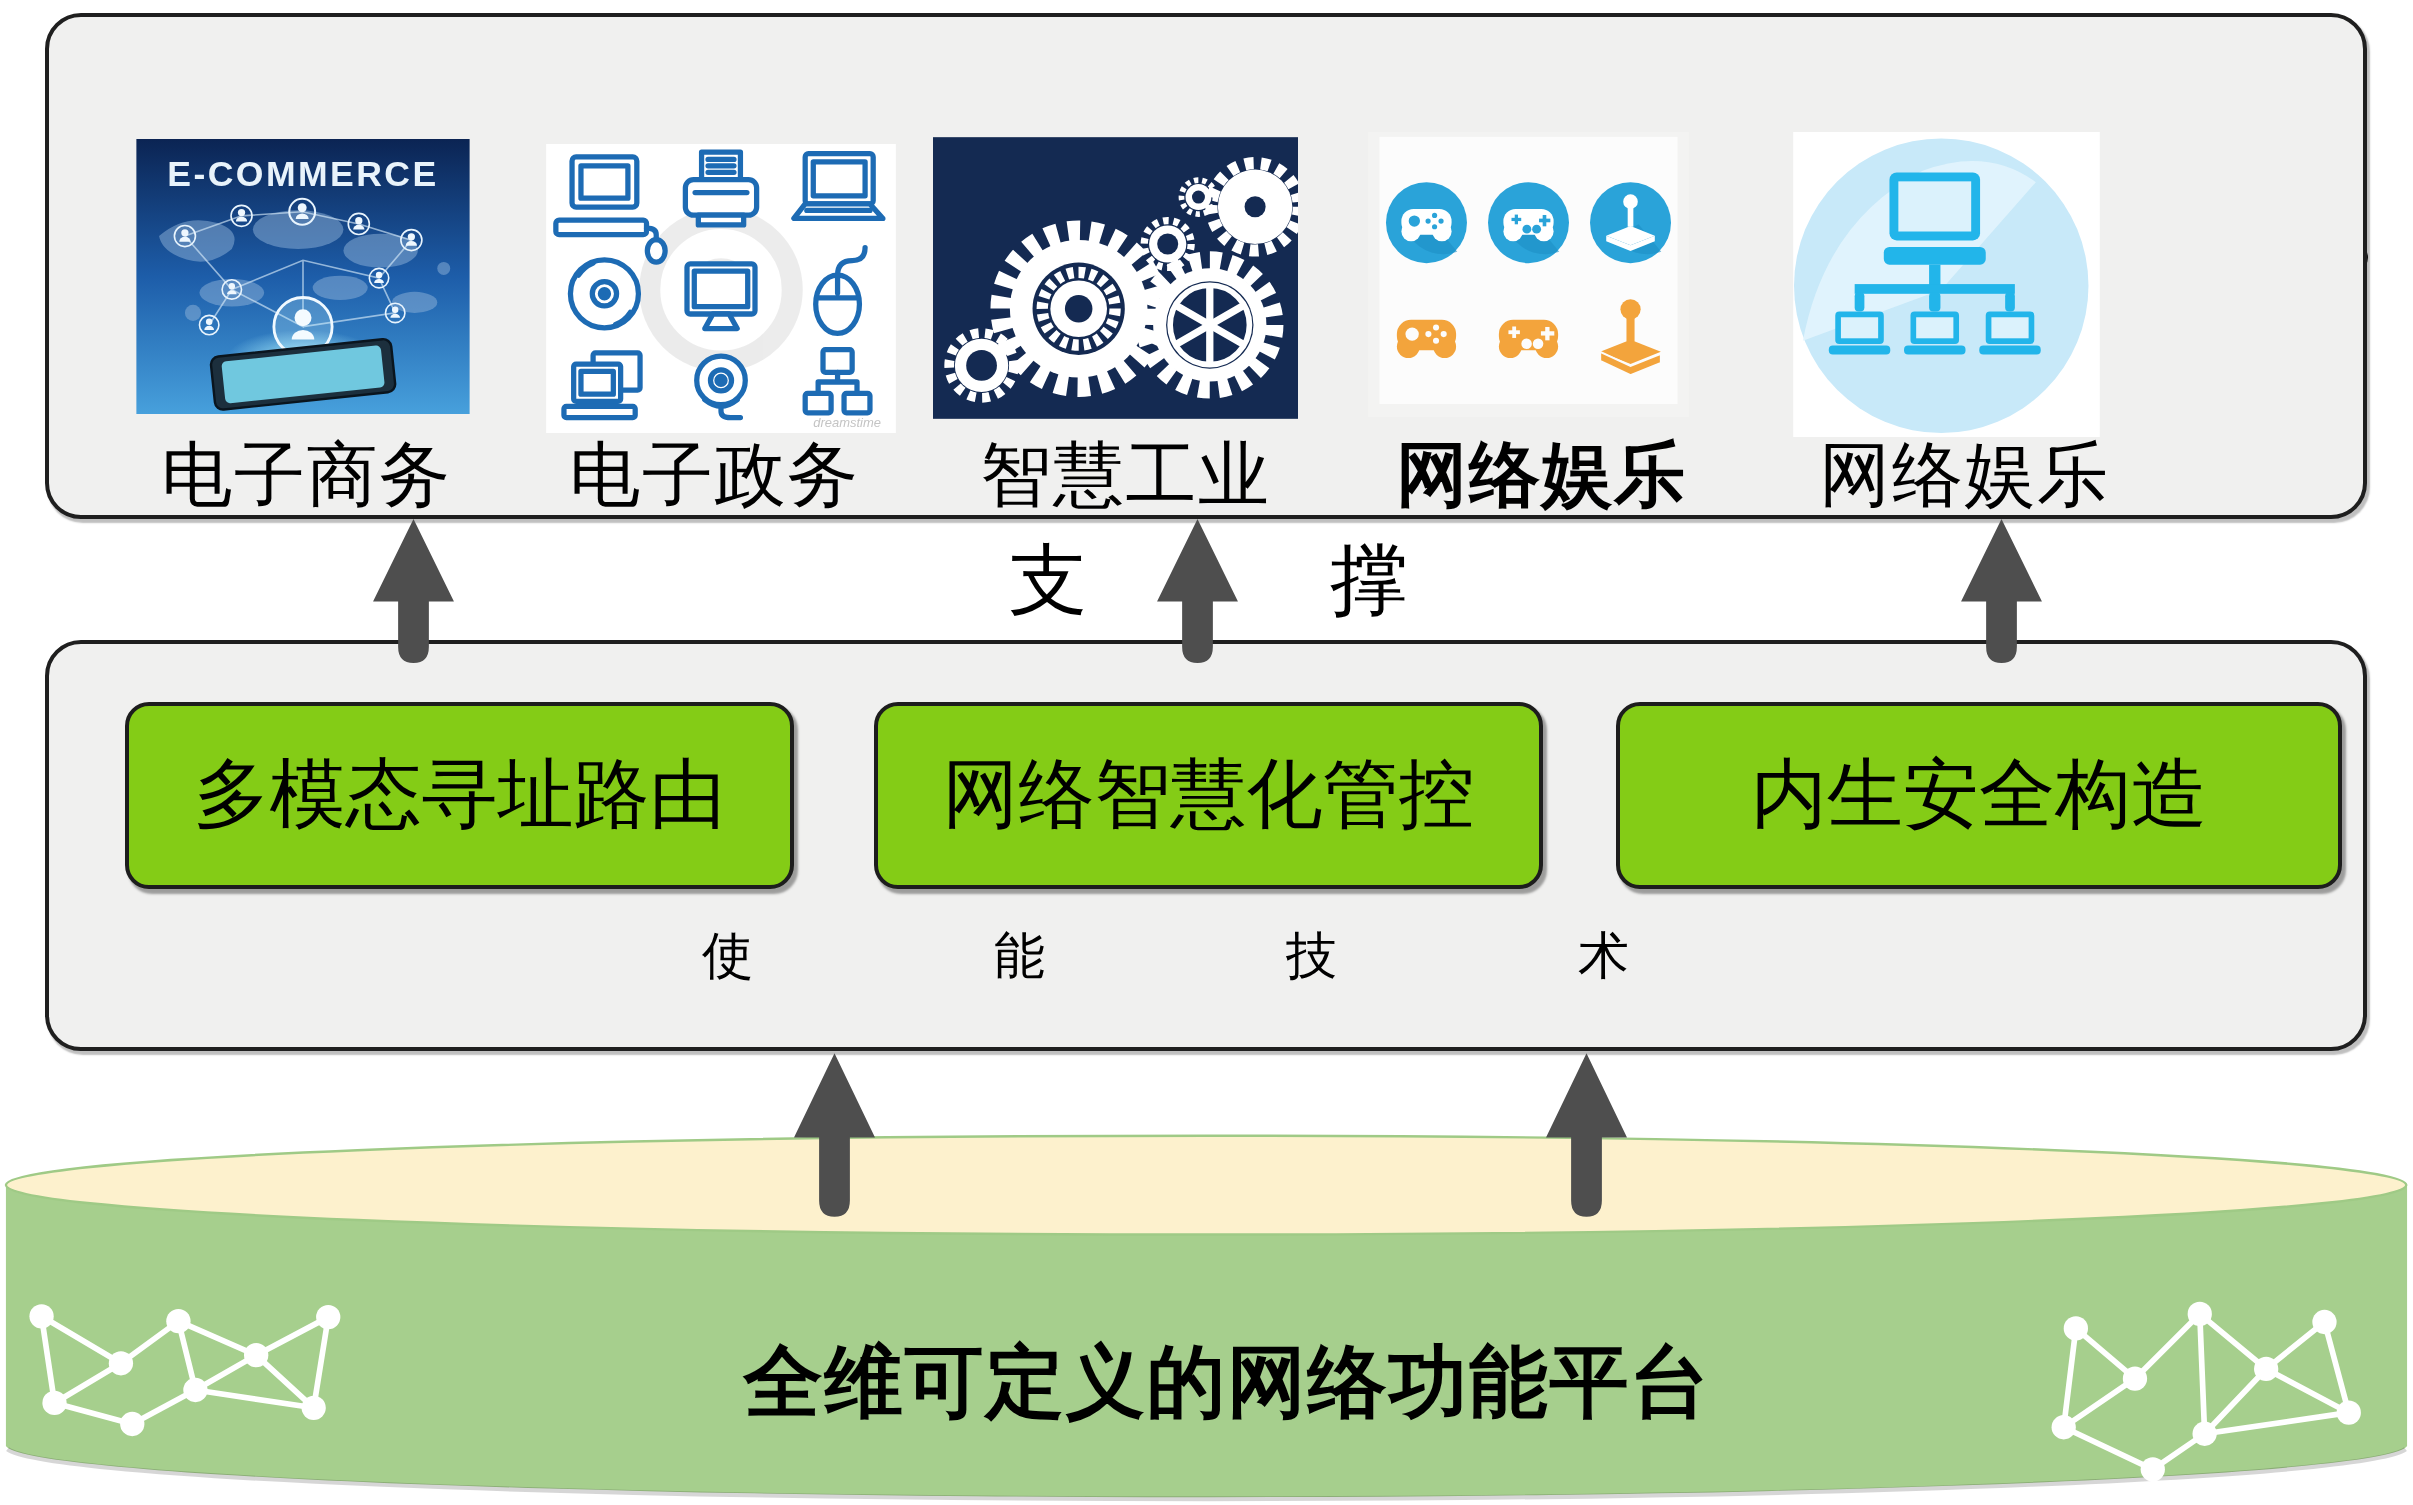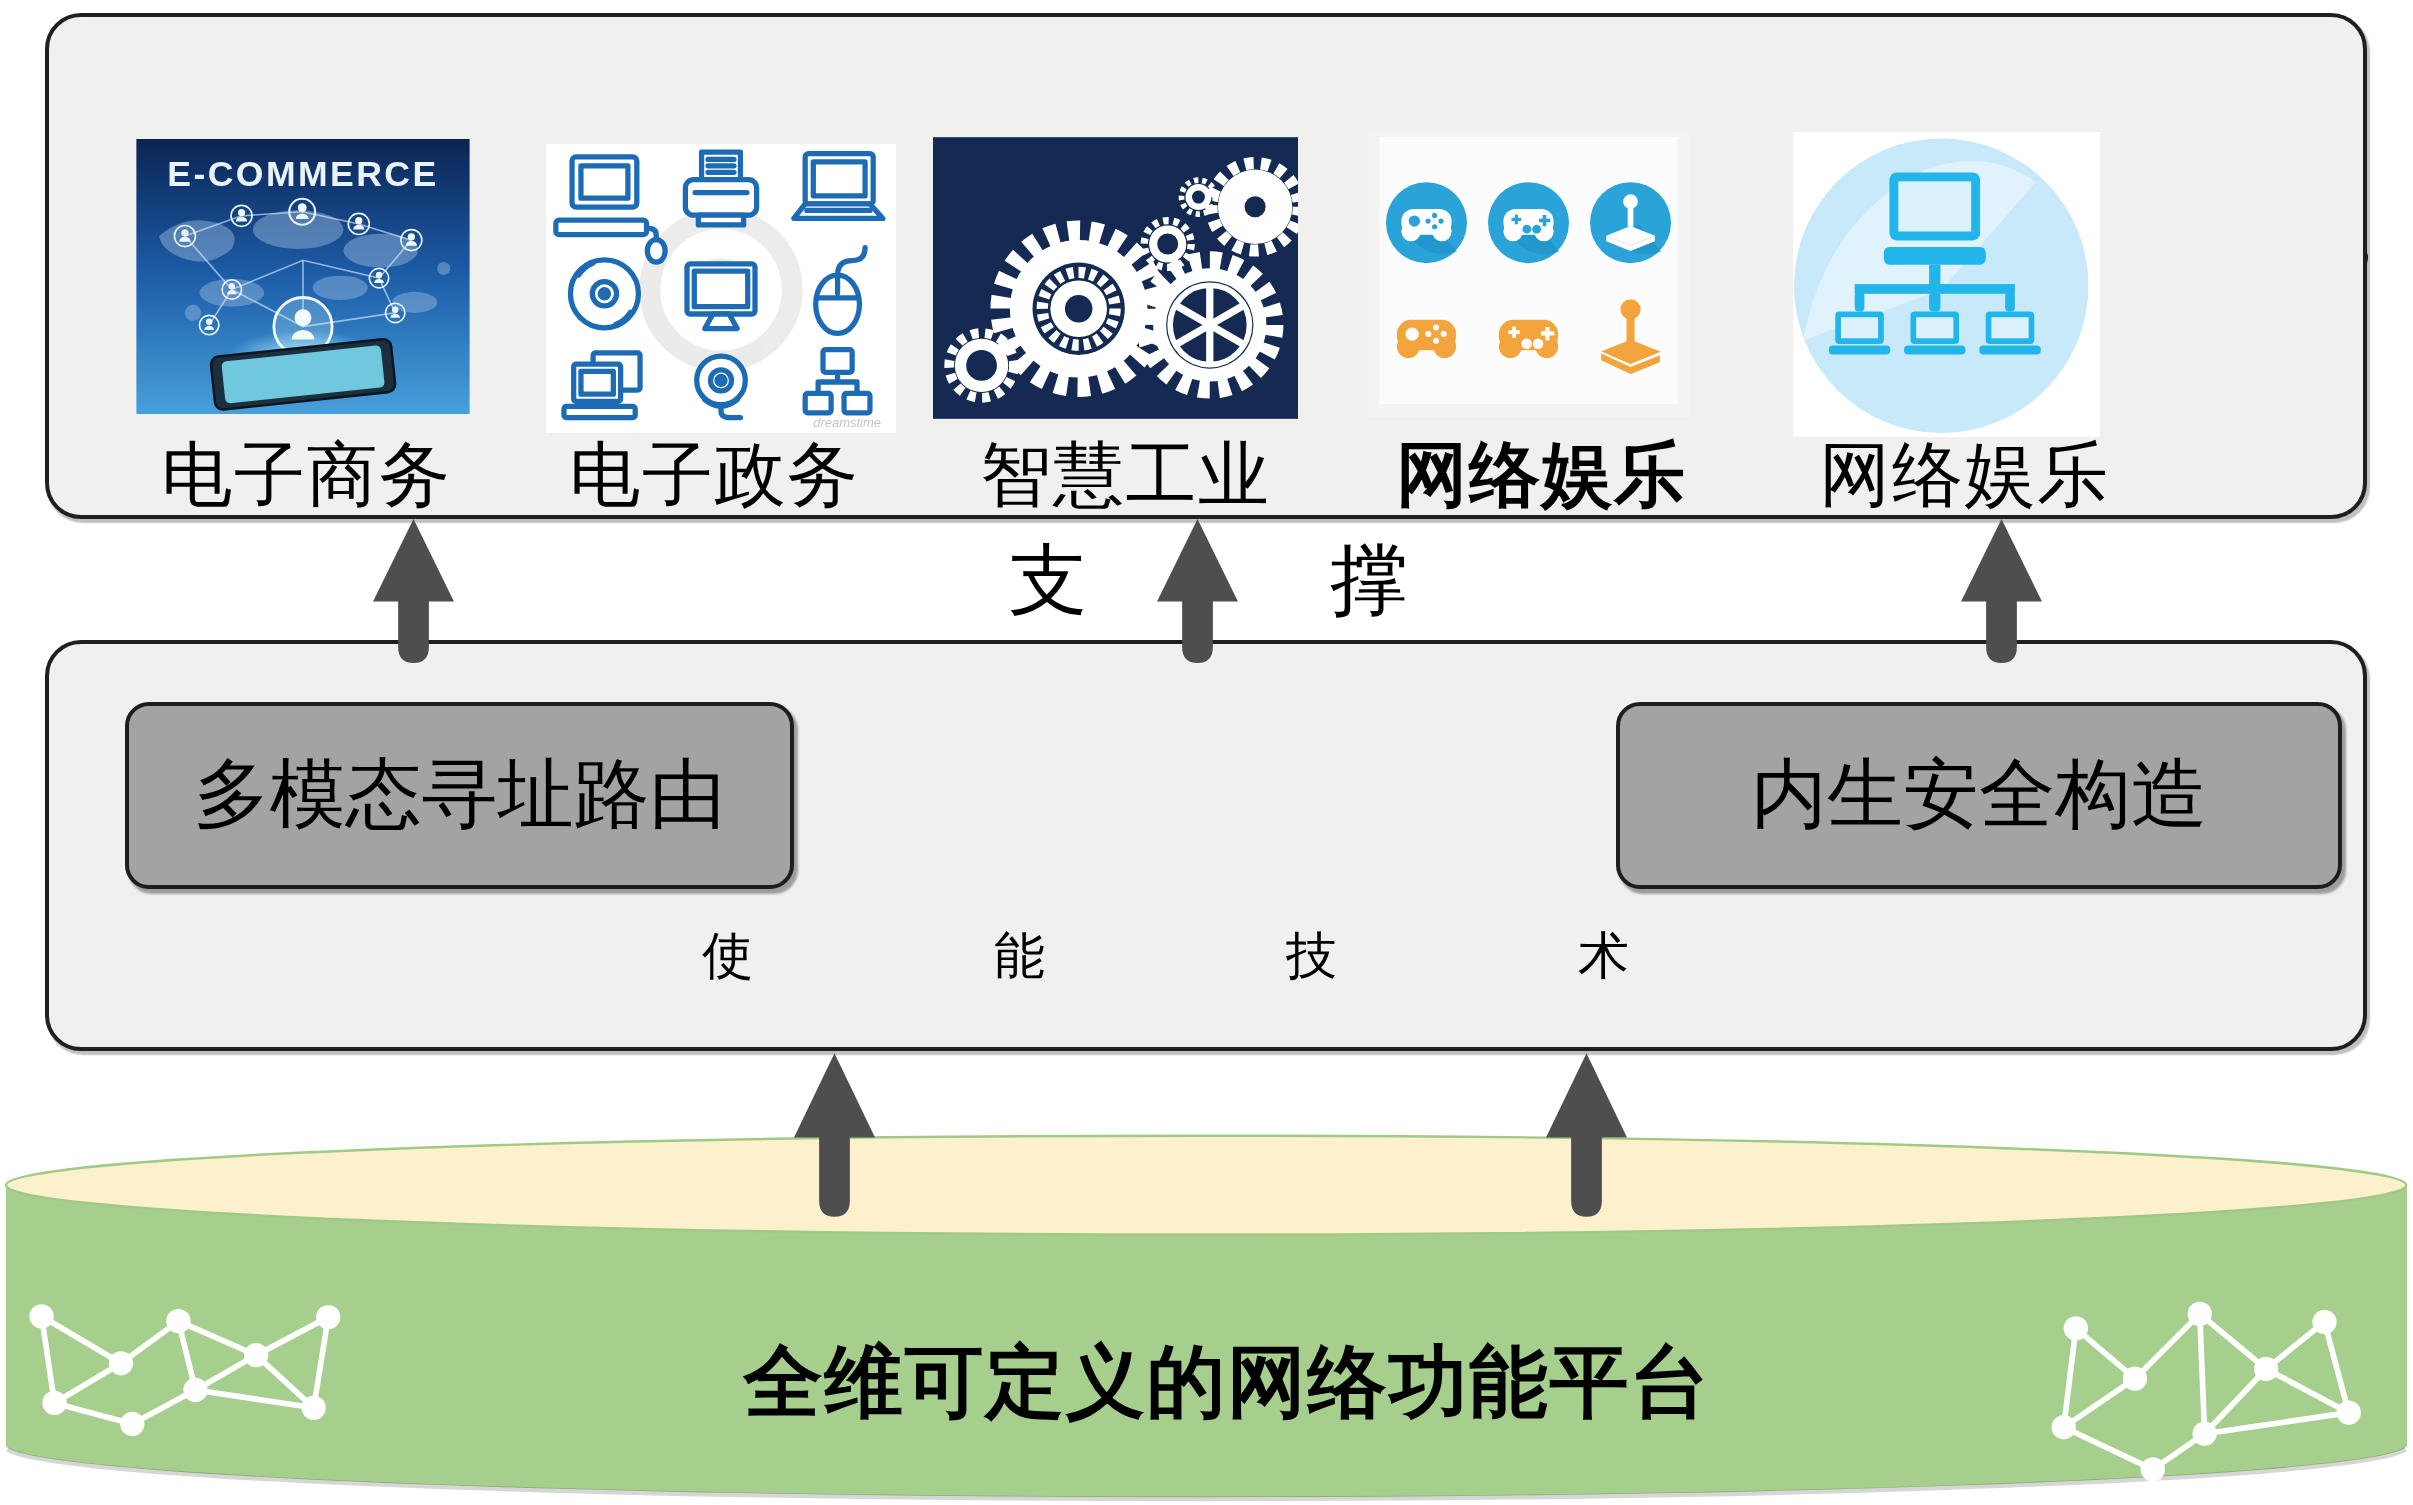--- a/index.html
+++ b/index.html
@@ -7,21 +7,21 @@
           font-family:"Liberation Serif","DejaVu Serif",serif;color:#000;}
   .panel{position:absolute;background:#f0f0ef;border:4px solid #1f1f1f;border-radius:36px;
          box-shadow:2.4px 3.2px 1.6px rgba(0,0,0,0.25);box-sizing:border-box;}
   .spread-title{position:absolute;font-size:79px;letter-spacing:156px;white-space:nowrap;line-height:1.1;}
   .enable-title{position:absolute;font-size:51px;letter-spacing:241px;white-space:nowrap;line-height:1.1;}
   .support-char{position:absolute;font-size:78px;line-height:1.1;}
   .caption{position:absolute;width:421px;top:436px;font-size:71px;text-align:center;
            letter-spacing:1.6px;line-height:1.1;}
   .app-img{position:absolute;}
   .app-img svg{display:block;width:100%;height:100%;}
-  .tech-box{position:absolute;top:702px;height:187px;background:#a3a3a3;border:4.9px solid #1d1d1d;
+  .tech-box{position:absolute;top:702px;height:187px;background:#84cc16;border:4.9px solid #1d1d1d;
             border-radius:24px;box-shadow:3.2px 4.9px 2.4px rgba(0,0,0,0.35);box-sizing:border-box;
             display:flex;align-items:center;justify-content:center;font-size:76px;white-space:nowrap;}
   .arrow{position:absolute;}
   .dots{position:absolute;left:2220px;top:246px;display:flex;gap:8px;}
   .dots span{display:block;width:18px;height:23px;border-radius:50%;background:#141414;}
   #platform-svg{position:absolute;left:0;top:1126px;z-index:1;}
   #platform-title{position:absolute;left:741px;top:1330px;width:972px;text-align:center;
                   font-size:79px;font-weight:600;letter-spacing:1.6px;z-index:3;white-space:nowrap;}
   .z2{z-index:2;} .z6{z-index:6;}
 </style>
@@ -393,20 +393,23 @@
   <div class="arrow z6" style="left:1961px;top:519px;">
     <svg width="81" height="144" viewBox="0 0 100 178">
         <path d="M50,0 L100,102 L69,102 L69,158 Q69,178 50,178 Q31,178 31,158 L31,102 L0,102 Z" fill="#4e4e4e"></path>
       </svg>
   </div>
 
   <div class="panel z2" style="left:45px;top:640px;width:2322px;height:411px;"></div>
 
   <div class="tech-box z2" style="left:125px;width:669px;">
     <span>多模态寻址路由</span>
+  </div>
+  <div class="tech-box z2" style="left:874px;width:669px;">
+    <span>网络智慧化管控</span>
   </div>
   <div class="tech-box z2" style="left:1616px;width:726px;">
     <span>内生安全构造</span>
   </div>
 
   <div class="enable-title z2" style="left:702px;top:928px;">使能技术</div>
 
   <div class="arrow z6" style="left:794px;top:1053px;">
     <svg width="81" height="164" viewBox="0 0 100 202">
         <path d="M50,0 L100,104 L69,104 L69,182 Q69,202 50,202 Q31,202 31,182 L31,104 L0,104 Z" fill="#4e4e4e"></path>

